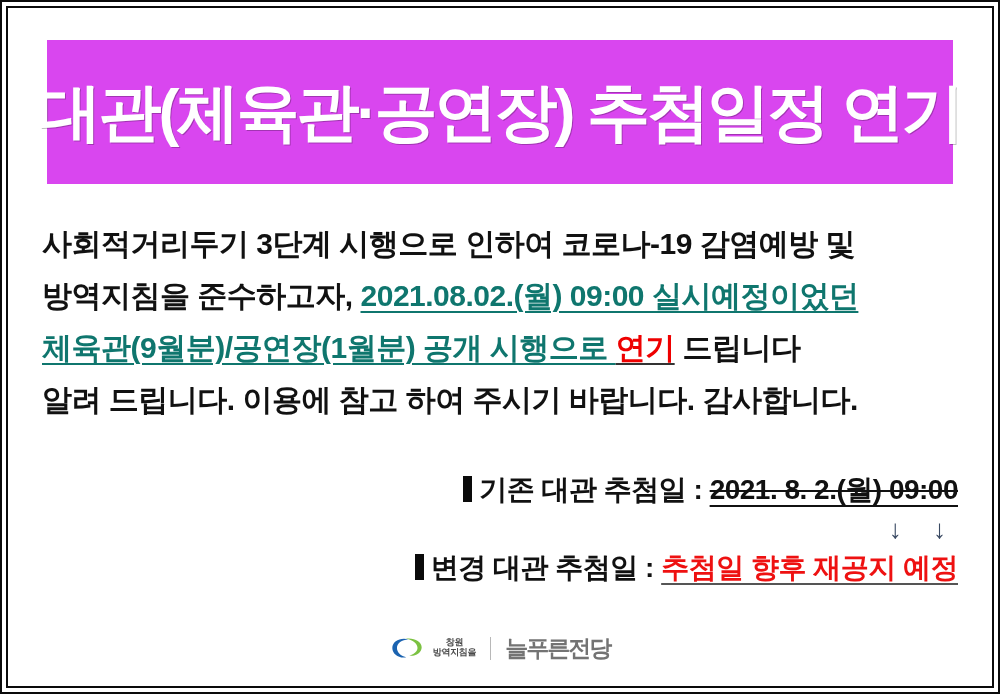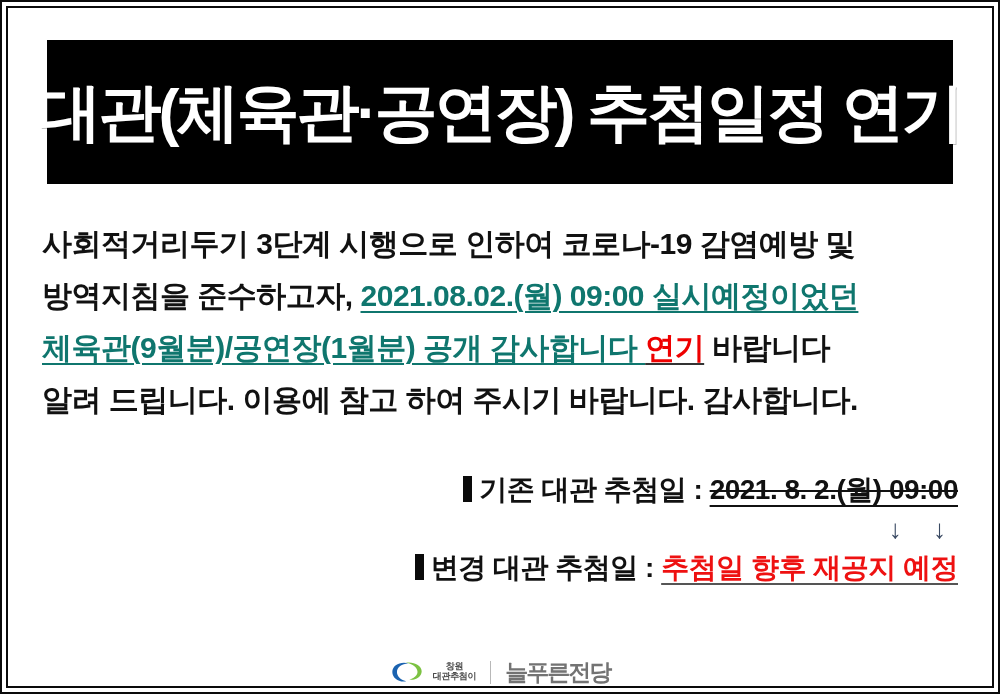--- a/index.html
+++ b/index.html
@@ -36,21 +36,21 @@
     height: 100%;
     padding: 14px 40px 8px 40px;
     display: flex;
     flex-direction: column;
   }
 
   
   .title-banner {
     margin: 24px 5px 0 5px;
     height: 144px;
-    background: #000000;
+    background: #d946ef;
     display: flex;
     align-items: center;
     justify-content: center;
   }
   .title-text {
     color: #ffffff;
     font-size: 63px;
     font-weight: bold;
     letter-spacing: -3px;
     line-height: 1;
@@ -126,20 +126,21 @@
     font-size: 26px;
     color: #3a4a63;
     line-height: 34px;
     letter-spacing: 12px;
     font-weight: normal;
   }
 
   
   .logo-footer {
     margin-top: auto;
+    margin-bottom: 24px;
     display: flex;
     align-items: center;
     justify-content: center;
     gap: 9px;
   }
   .logo-mark {
     width: 34px;
     height: 24px;
     flex: 0 0 auto;
   }
@@ -181,21 +182,21 @@
 
       <div class="body-line">
         <span class="seg-plain">사회적거리두기 3단계 시행으로 인하여 코로나-19 감염예방 및</span>
       </div>
 
       <div class="body-line">
         <span class="seg-plain">방역지침을 준수하고자, </span><span class="seg-blue">2021.08.02.(월) 09:00 실시예정이었던</span>
       </div>
 
       <div class="body-line">
-        <span class="seg-blue">체육관(9월분)/공연장(1월분) 공개 감사합니다 </span><span class="seg-red underlined">연기</span><span class="seg-plain"> 바랍니다</span>
+        <span class="seg-blue">체육관(9월분)/공연장(1월분) 공개 시행으로 </span><span class="seg-red underlined">연기</span><span class="seg-plain"> 드립니다</span>
       </div>
 
       <div class="body-line">
         <span class="seg-plain">알려 드립니다. 이용에 참고 하여 주시기 바랍니다. 감사합니다.</span>
       </div>
     </div>
 
     <div class="schedule-block">
 
       <div class="schedule-row">
@@ -215,21 +216,21 @@
 
       <span class="logo-mark">
         <svg viewBox="0 0 44 30" width="34" height="24" aria-hidden="true">
           <path d="M24 4 C14 1, 3 6, 3 15 C3 23, 12 29, 21 27 C13 25, 9 20, 9 15 C9 9, 15 4, 24 4 Z" fill="#1b63b0"></path>
           <path d="M20 3 C30 1, 41 6, 41 14 C41 21, 33 26, 25 25 C34 22, 37 17, 35 12 C33 7, 27 4, 20 3 Z" fill="#7cc242"></path>
         </svg>
       </span>
 
       <span class="logo-org">
         <span>창원</span>
-        <span>대관추첨이</span>
+        <span>방역지침을</span>
       </span>
 
       <span class="logo-divider"></span>
 
       <span class="logo-hall">늘푸른전당</span>
     </div>
 
   </div>
 </div>
 

